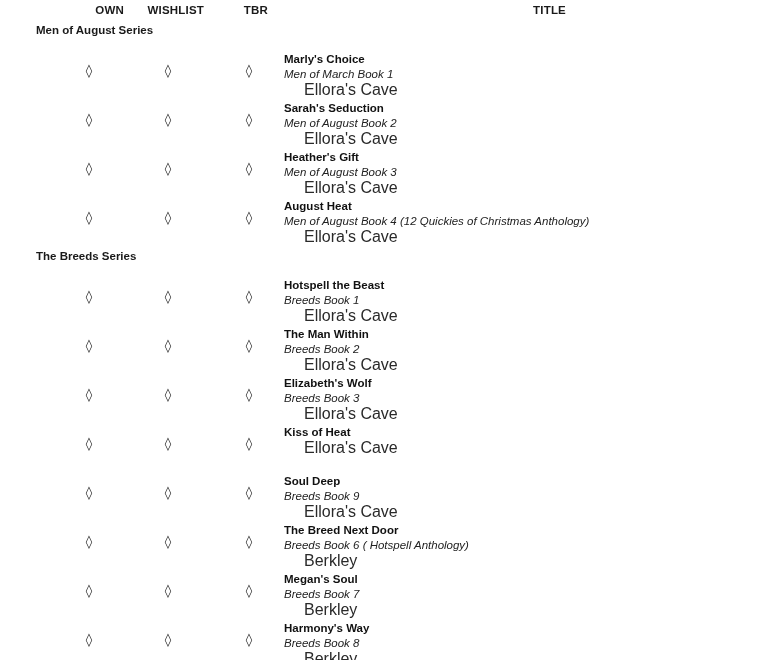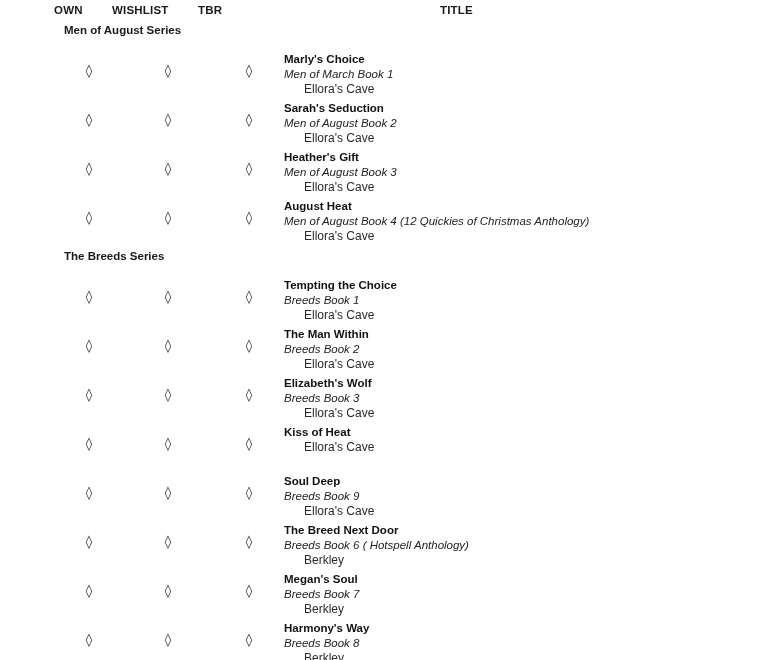--- a/index.html
+++ b/index.html
@@ -27,37 +27,37 @@
   .header-row {
     position: relative;
     height: 22px;
   }
   .col-head {
     position: absolute;
     top: 4px;
     font-size: 11.5px;
     font-weight: bold;
     letter-spacing: 0.2px;
-    text-align: left;
+    text-align: right;
     color: #1a1a1a;
     white-space: nowrap;
   }
   .col-head.own      { left: 54px;  width: 70px; }
   .col-head.wishlist { left: 112px; width: 92px; }
   .col-head.tbr      { left: 198px; width: 70px; }
   .col-head.title    { left: 440px; width: 126px; }
 
   
   .section-head {
     position: relative;
     height: 30px;
   }
   .section-head .label {
     position: absolute;
-    left: 64px;
+    left: 36px;
     top: 2px;
     font-size: 11.5px;
     font-weight: bold;
     white-space: nowrap;
     color: #1a1a1a;
   }
 
   
   .book-row {
     position: relative;
@@ -91,21 +91,21 @@
     color: #111111;
   }
   .book-series {
     font-size: 11.5px;
     font-style: italic;
     line-height: 15px;
     white-space: nowrap;
     color: #222222;
   }
   .book-publisher {
-    font-size: 12px;
+    font-size: 16px;
     line-height: 15px;
     white-space: nowrap;
     color: #2a2a2a;
     padding-left: 20px;
   }
 </style>
 </head>
 <body>
 
 <div class="sheet">
@@ -162,21 +162,21 @@
         </div>
       </div>
       <div class="section-head">
         <span class="label">The Breeds Series</span>
       </div>
       <div class="book-row">
         <span class="mark own">◊</span>
         <span class="mark wishlist">◊</span>
         <span class="mark tbr">◊</span>
         <div class="book-text">
-          <div class="book-title">Tempting the Choice</div>
+          <div class="book-title">Hotspell the Beast</div>
           <div class="book-series">Breeds Book 1</div>
           <div class="book-publisher">Ellora's Cave</div>
         </div>
       </div>
       <div class="book-row">
         <span class="mark own">◊</span>
         <span class="mark wishlist">◊</span>
         <span class="mark tbr">◊</span>
         <div class="book-text">
           <div class="book-title">The Man Within</div>

